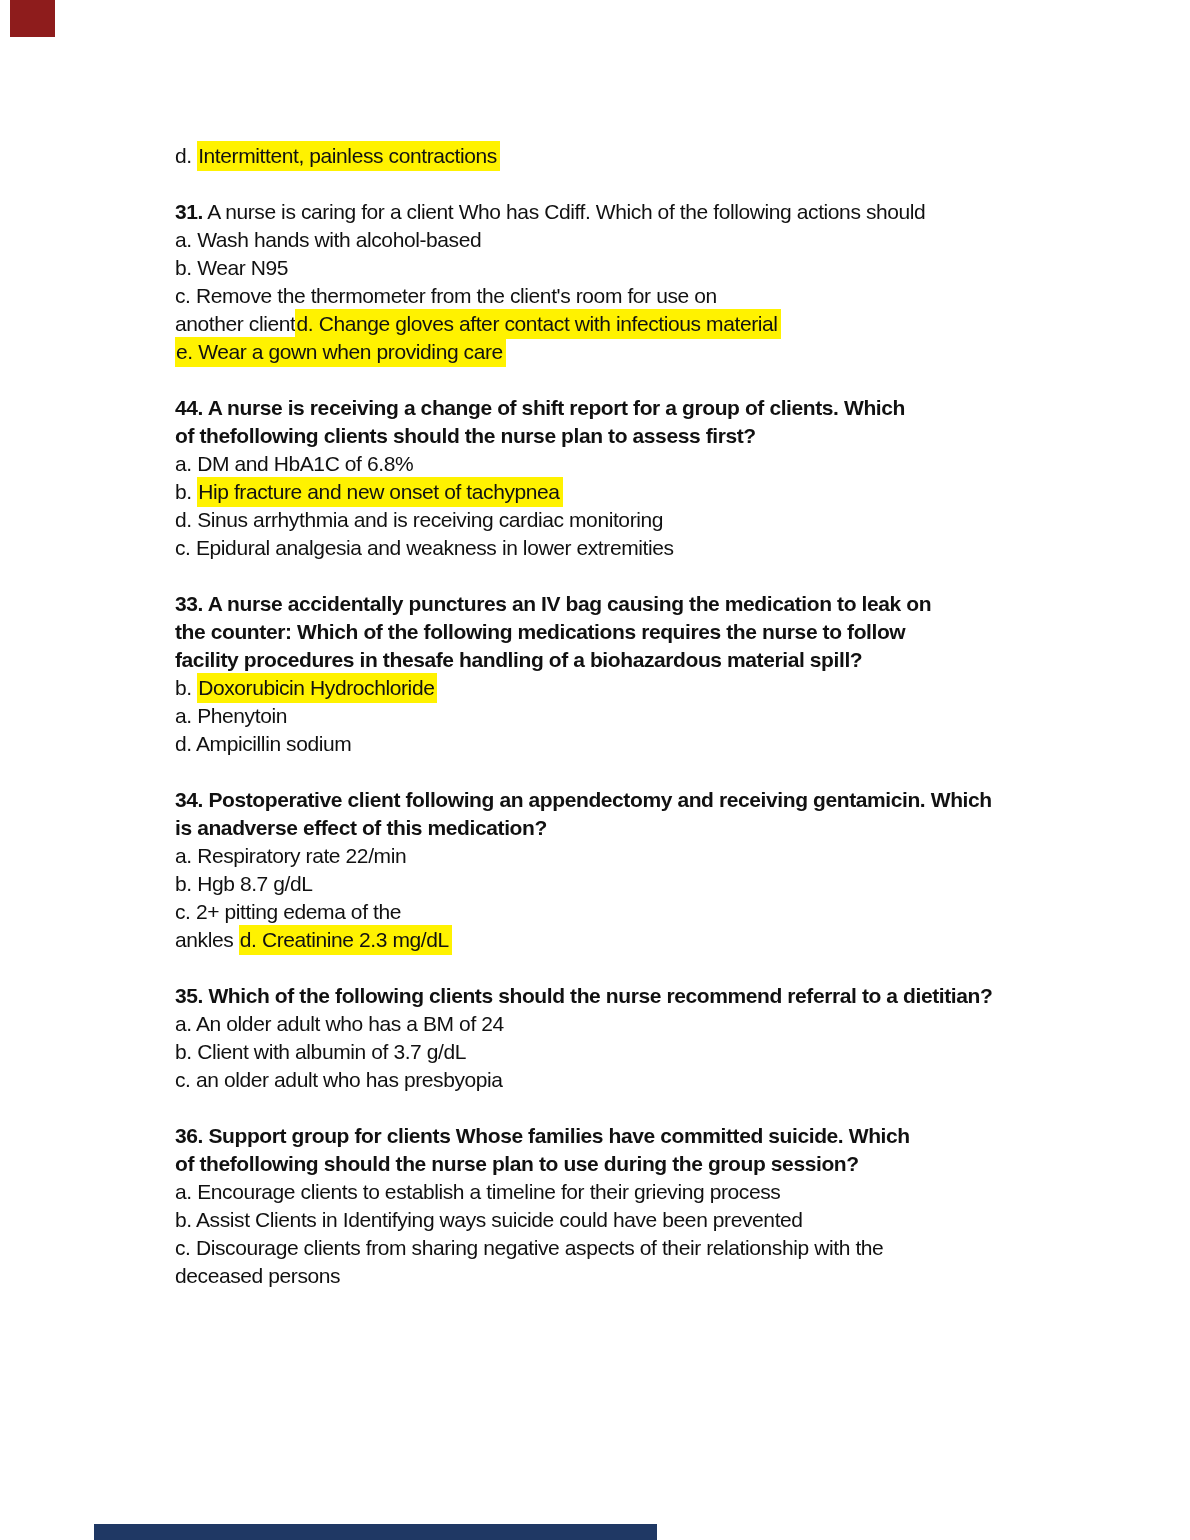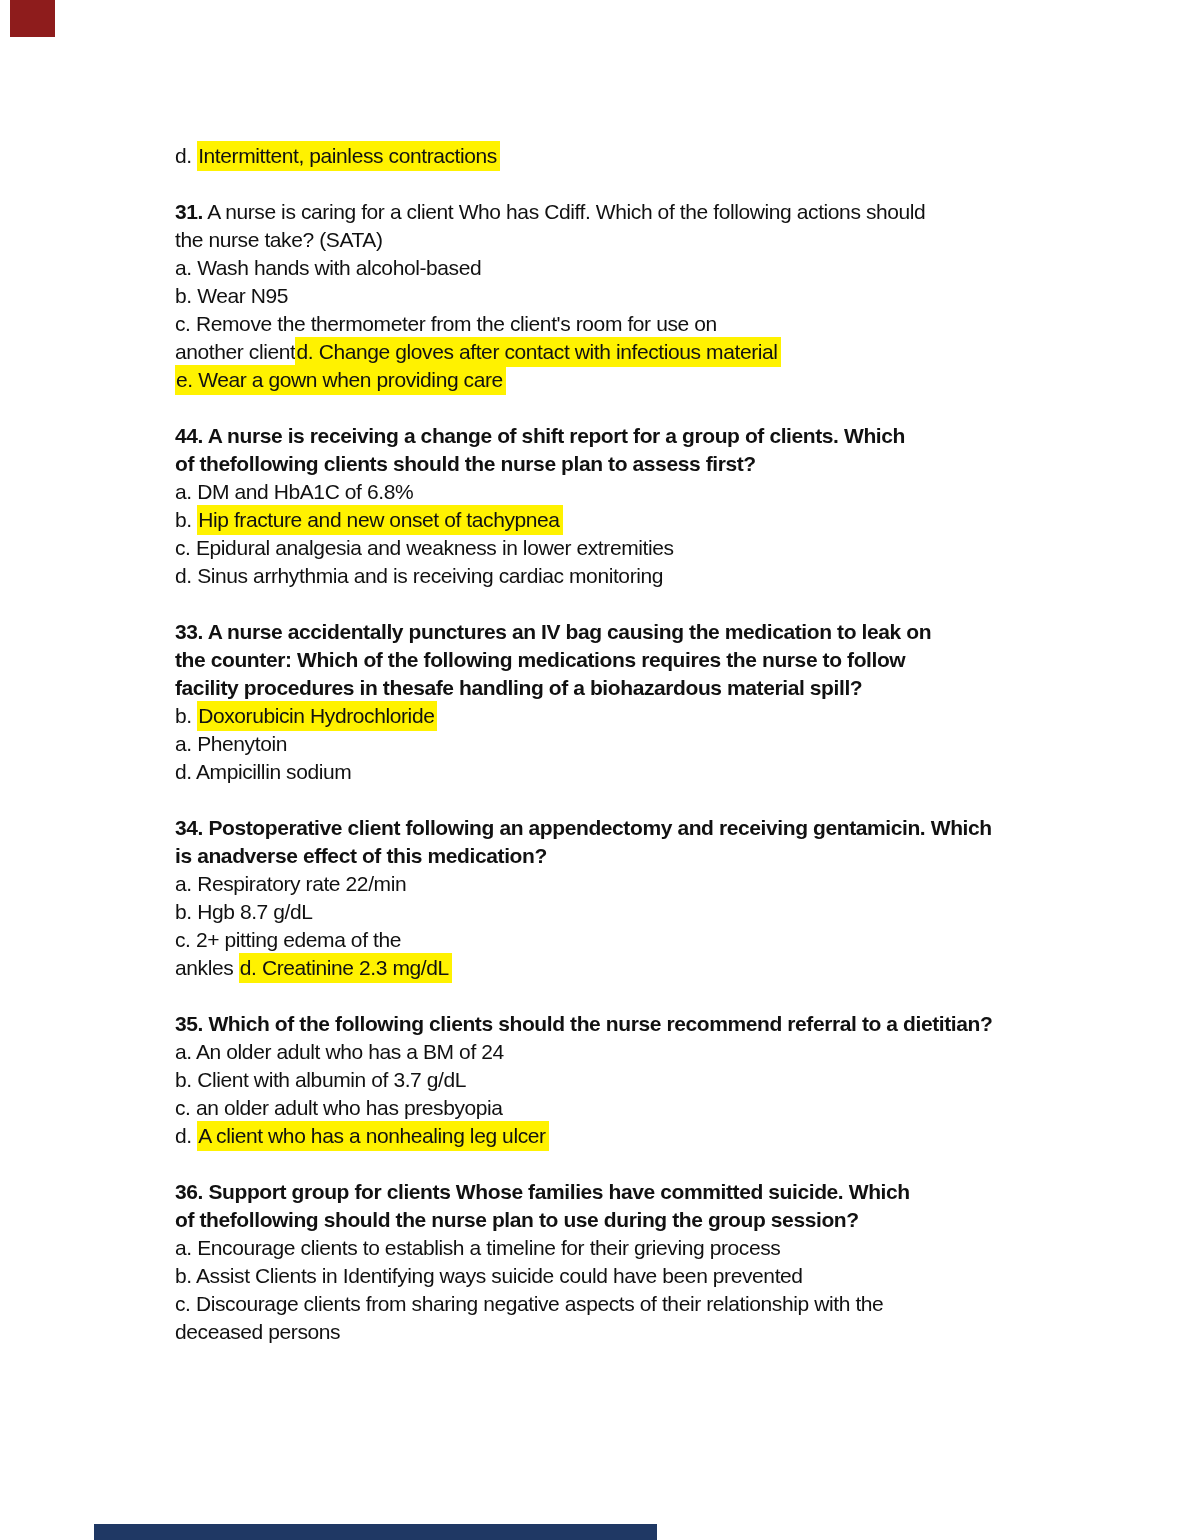--- a/index.html
+++ b/index.html
@@ -46,53 +46,51 @@
 </style>
 </head>
 <body>
 
 <div class="page">
   <div class="corner-accent" style="background: rgb(142, 28, 28);"></div>
   <div class="doc">
       <div class="line"><span class="seg plain">d. </span><span class="seg highlight">Intermittent, painless contractions</span></div>
       <div class="line gap"></div>
       <div class="line"><span class="seg bold">31.</span><span class="seg plain"> A nurse is caring for a client Who has Cdiff. Which of the following actions should</span></div>
-      <div class="line"><span class="seg plain">the nurse take? (SATA)</span></div>
       <div class="line"><span class="seg plain">a. Wash hands with alcohol-based</span></div>
       <div class="line"><span class="seg plain">b. Wear N95</span></div>
       <div class="line"><span class="seg plain">c. Remove the thermometer from the client's room for use on</span></div>
       <div class="line"><span class="seg plain">another client</span><span class="seg highlight">d. Change gloves after contact with infectious material</span></div>
       <div class="line"><span class="seg highlight">e. Wear a gown when providing care</span></div>
       <div class="line gap"></div>
       <div class="line"><span class="seg bold">44. A nurse is receiving a change of shift report for a group of clients. Which</span></div>
       <div class="line"><span class="seg bold">of thefollowing clients should the nurse plan to assess first?</span></div>
       <div class="line"><span class="seg plain">a. DM and HbA1C of 6.8%</span></div>
       <div class="line"><span class="seg plain">b. </span><span class="seg highlight">Hip fracture and new onset of tachypnea</span></div>
+      <div class="line"><span class="seg plain">d. Sinus arrhythmia and is receiving cardiac monitoring</span></div>
       <div class="line"><span class="seg plain">c. Epidural analgesia and weakness in lower extremities</span></div>
-      <div class="line"><span class="seg plain">d. Sinus arrhythmia and is receiving cardiac monitoring</span></div>
       <div class="line gap"></div>
       <div class="line"><span class="seg bold">33. A nurse accidentally punctures an IV bag causing the medication to leak on</span></div>
       <div class="line"><span class="seg bold">the counter: Which of the following medications requires the nurse to follow</span></div>
       <div class="line"><span class="seg bold">facility procedures in thesafe handling of a biohazardous material spill?</span></div>
       <div class="line"><span class="seg plain">b. </span><span class="seg highlight">Doxorubicin Hydrochloride</span></div>
       <div class="line"><span class="seg plain">a. Phenytoin</span></div>
       <div class="line"><span class="seg plain">d. Ampicillin sodium</span></div>
       <div class="line gap"></div>
       <div class="line"><span class="seg bold">34. Postoperative client following an appendectomy and receiving gentamicin. Which</span></div>
       <div class="line"><span class="seg bold">is anadverse effect of this medication?</span></div>
       <div class="line"><span class="seg plain">a. Respiratory rate 22/min</span></div>
       <div class="line"><span class="seg plain">b. Hgb 8.7 g/dL</span></div>
       <div class="line"><span class="seg plain">c. 2+ pitting edema of the</span></div>
       <div class="line"><span class="seg plain">ankles </span><span class="seg highlight">d. Creatinine 2.3 mg/dL</span></div>
       <div class="line gap"></div>
       <div class="line"><span class="seg bold">35. Which of the following clients should the nurse recommend referral to a dietitian?</span></div>
       <div class="line"><span class="seg plain">a. An older adult who has a BM of 24</span></div>
       <div class="line"><span class="seg plain">b. Client with albumin of 3.7 g/dL</span></div>
       <div class="line"><span class="seg plain">c. an older adult who has presbyopia</span></div>
-      <div class="line"><span class="seg plain">d. </span><span class="seg highlight">A client who has a nonhealing leg ulcer</span></div>
       <div class="line gap"></div>
       <div class="line"><span class="seg bold">36. Support group for clients Whose families have committed suicide. Which</span></div>
       <div class="line"><span class="seg bold">of thefollowing should the nurse plan to use during the group session?</span></div>
       <div class="line"><span class="seg plain">a. Encourage clients to establish a timeline for their grieving process</span></div>
       <div class="line"><span class="seg plain">b. Assist Clients in Identifying ways suicide could have been prevented</span></div>
       <div class="line"><span class="seg plain">c. Discourage clients from sharing negative aspects of their relationship with the</span></div>
       <div class="line"><span class="seg plain">deceased persons</span></div>
     </div>
   <div class="bottom-banner" style="background: rgb(31, 56, 100);"></div>
 </div>

